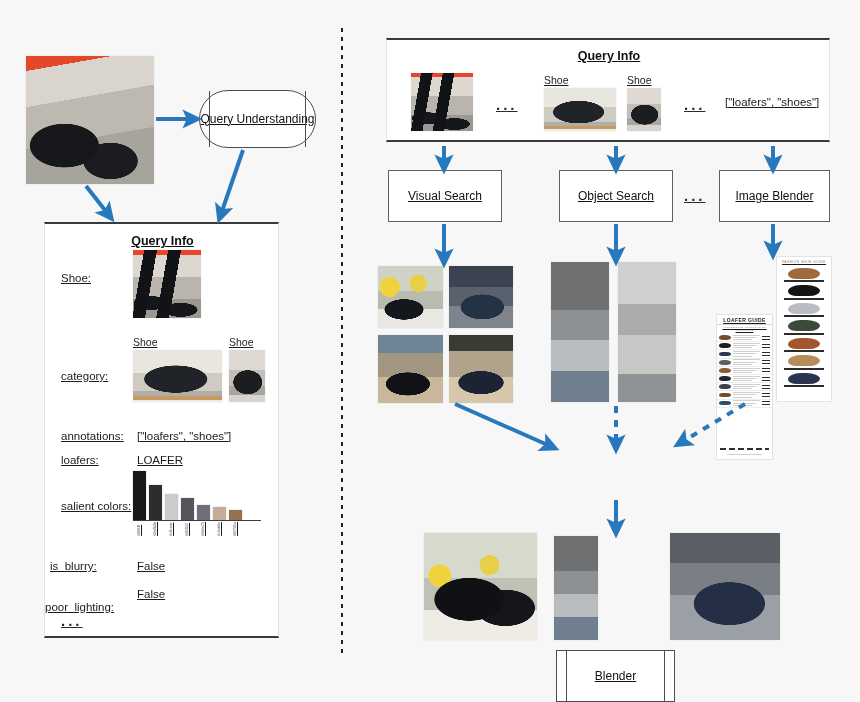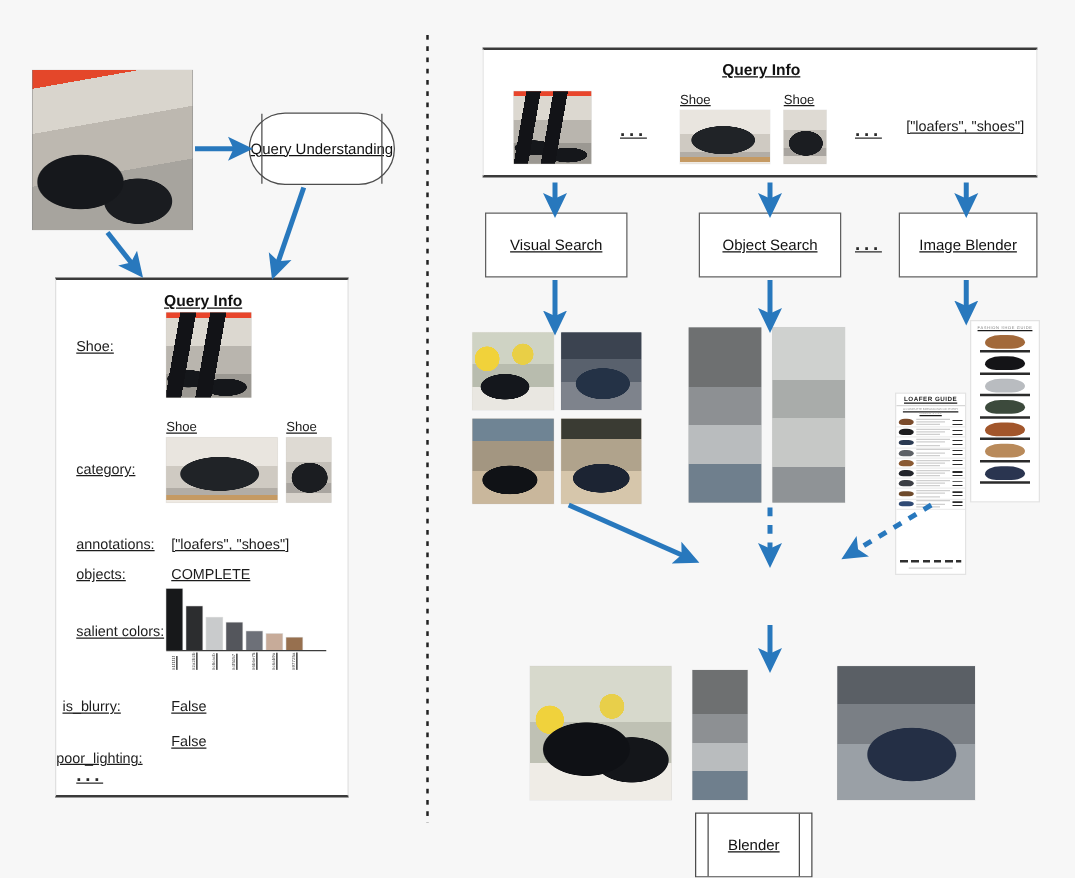--- a/index.html
+++ b/index.html
@@ -201,22 +201,22 @@
 
     <div class="abs row-label" style="left:16px;top:146px;">category:</div>
     <div class="abs obj-cap" style="left:88px;top:112px;">Shoe</div>
     <div class="abs photo ph-shoe-closeup" style="left:88px;top:126px;width:89px;height:52px;"></div>
     <div class="abs obj-cap" style="left:184px;top:112px;">Shoe</div>
     <div class="abs photo ph-shoe-side" style="left:184px;top:126px;width:36px;height:52px;"></div>
 
     <div class="abs row-label" style="left:16px;top:206px;">annotations:</div>
     <div class="abs row-value" style="left:92px;top:206px;">["loafers", "shoes"]</div>
 
-    <div class="abs row-label" style="left:16px;top:230px;">objects:</div>
-    <div class="abs row-value" style="left:92px;top:230px;">COMPLETE</div>
+    <div class="abs row-label" style="left:16px;top:230px;">loafers:</div>
+    <div class="abs row-value" style="left:92px;top:230px;">LOAFER</div>
 
     <div class="abs row-label" style="left:16px;top:276px;">salient colors:</div>
     <div class="abs" style="left:88px;top:244px;width:140px;height:76px;">
       <div class="abs" id="swatch-chart" style="left:0;top:0;">
           <div class="sw-col">
             <div class="sw-bar" style="height: 49.1636px; background: rgb(23, 24, 26);"></div>
           </div>
           <div class="sw-col">
             <div class="sw-bar" style="height: 34.9818px; background: rgb(44, 45, 47);"></div>
           </div>
@@ -425,21 +425,21 @@
           <div class="g2-sw" style="width: 32px; height: 11px; background: rgb(185, 138, 90);"></div>
           <div class="g2-bar" style="width: 40px; height: 2px; margin-top: 1.5px;"></div>
         </div>
         <div class="g2-row" style="padding: 1.5px 3px;">
           <div class="g2-sw" style="width: 32px; height: 11px; background: rgb(42, 53, 80);"></div>
           <div class="g2-bar" style="width: 40px; height: 2px; margin-top: 1.5px;"></div>
         </div>
       </div>
   </div>
 
-  <div class="abs procbox" style="left:556px;top:446px;width:94px;height:52px;font-size:12px;justify-content:center;">
+  <div class="abs procbox" style="left:556px;top:446px;width:119px;height:52px;font-size:12px;justify-content:center;">
     <span>Blender</span>
   </div>
 
   <div class="abs photo ph-slipon-big" style="left:424px;top:533px;width:113px;height:107px;"></div>
   <div class="abs photo ph-street-man-1" style="left:554px;top:536px;width:44px;height:104px;"></div>
 
   <div class="abs photo ph-navy-big" style="left:670px;top:533px;width:110px;height:107px;"></div>
 
   <svg class="arrows" viewBox="0 0 860 702">
     <defs>

